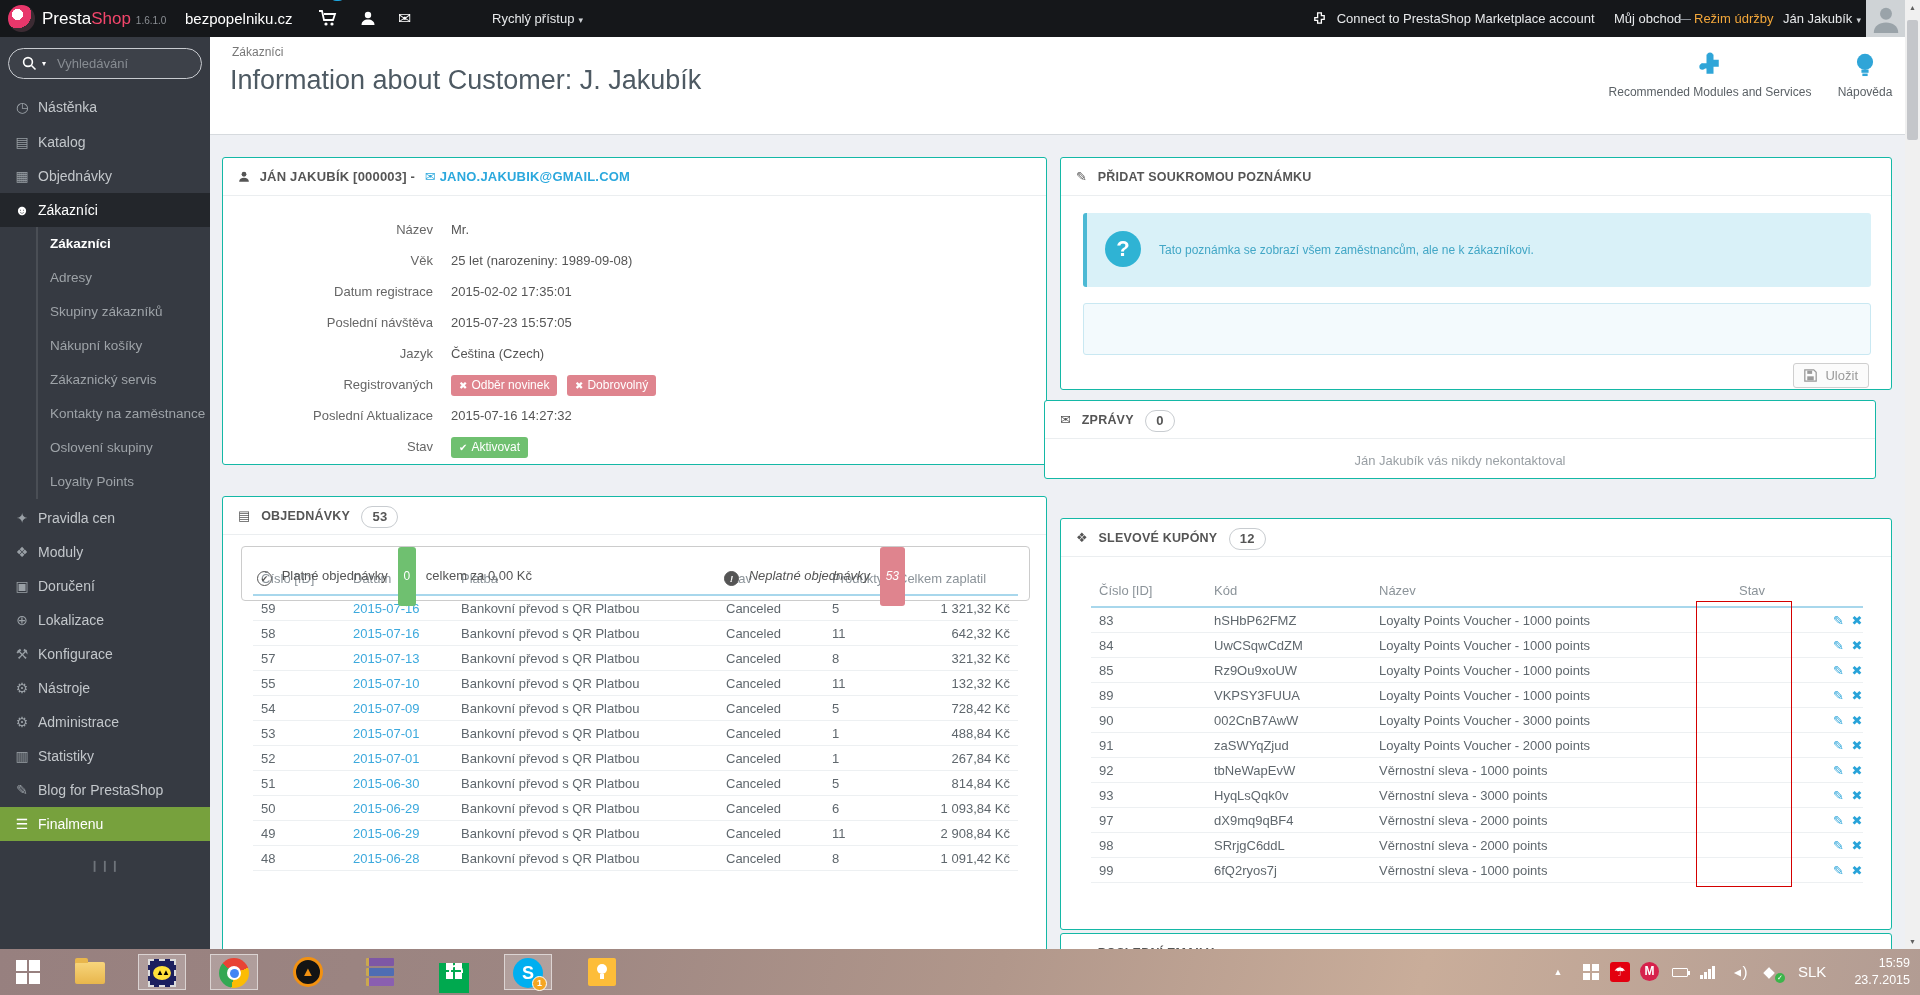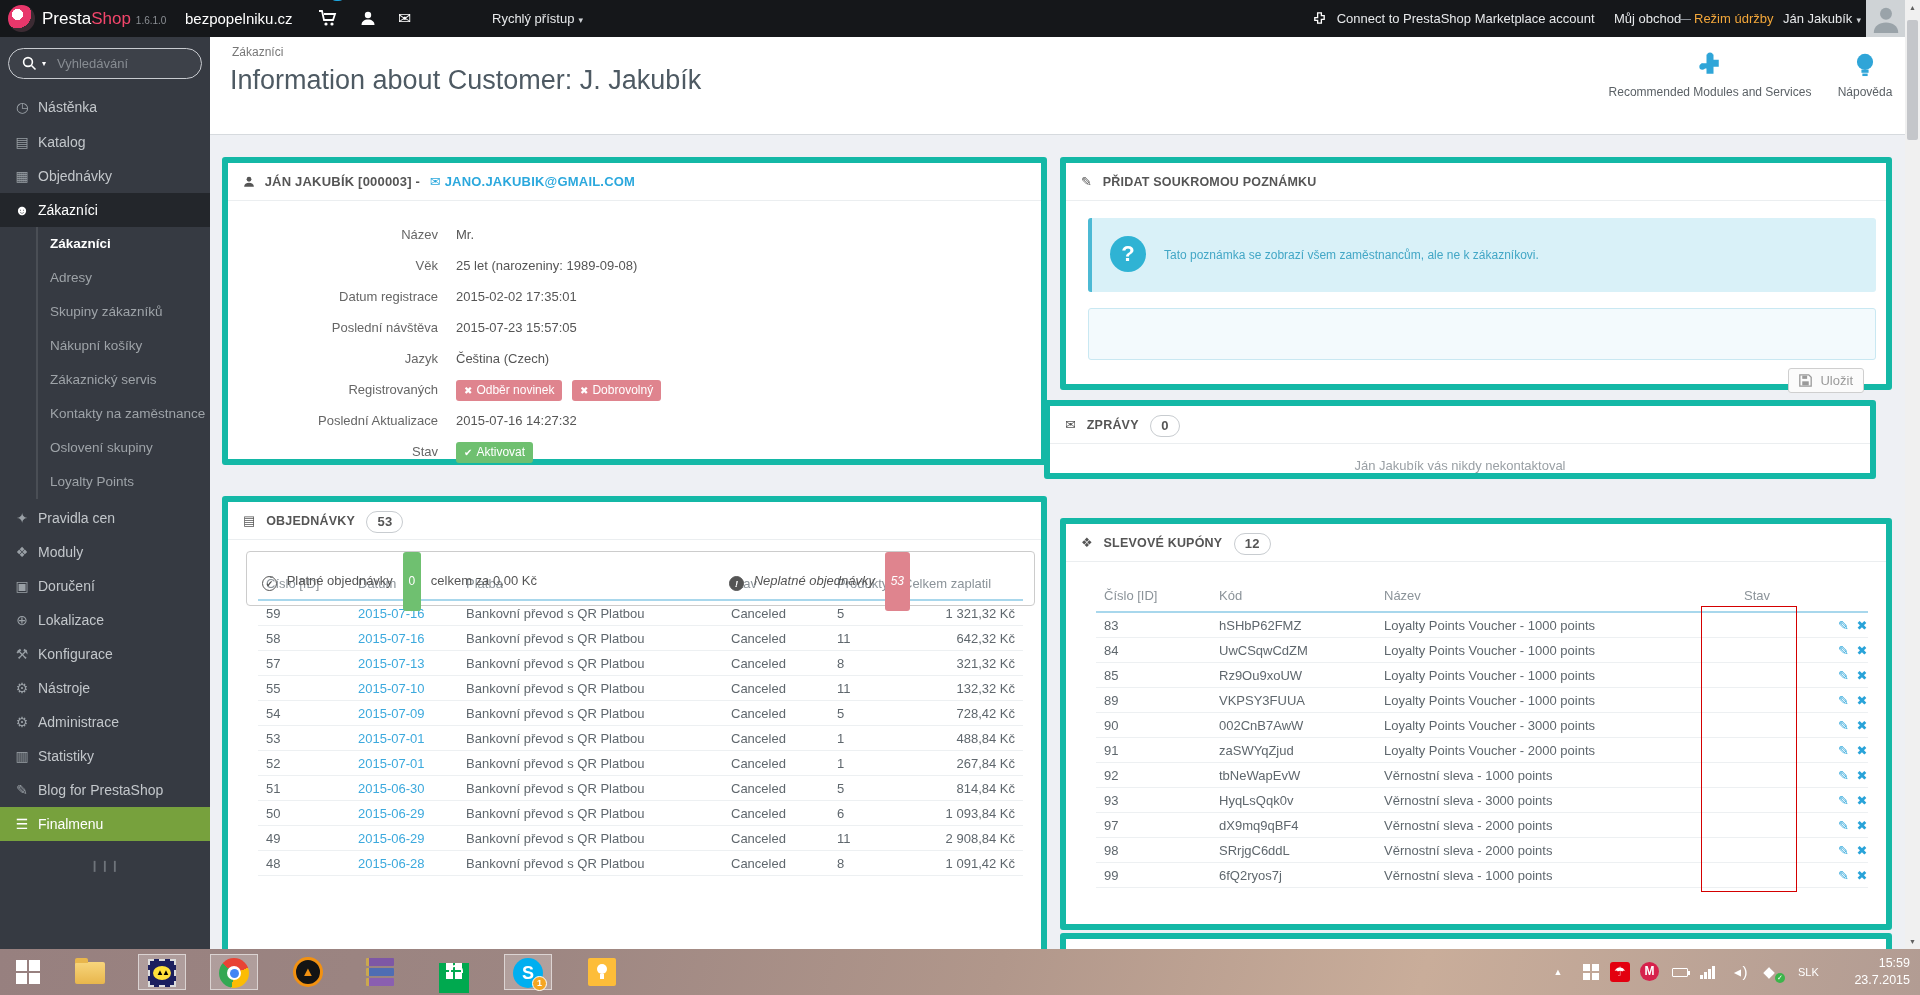--- a/index.html
+++ b/index.html
@@ -49,21 +49,21 @@
   .collapse-btn { position:absolute; left:0; top:822px; width:210px; text-align:center; color:#6e737a; font-size:11px; letter-spacing:1px; cursor:pointer; }
 
   
   #main { position:absolute; left:210px; top:37px; width:1695px; height:912px; background:#eef0f4; overflow:hidden; }
   #pageheader { position:absolute; left:0; top:0; width:1695px; height:98px; background:#fff; border-bottom:1px solid #d6dade; }
   .breadcrumb { position:absolute; left:22px; top:8px; font-size:12px; color:#777; }
   .page-title { position:absolute; left:20px; top:28px; font-size:27px; font-weight:400; color:#4e5a63; }
   .hdr-link { position:absolute; top:14px; text-align:center; font-size:12px; color:#5b6166; cursor:pointer; }
   .hdr-link .hic { display:block; height:34px; }
 
-  .panel { position:absolute; background:#fff; border:6px solid #14b8a6; border-radius:3px; }
+  .panel { position:absolute; background:#fff; border:1px solid #14b8a6; border-radius:3px; }
   .panel-hd { height:38px; line-height:38px; padding:0 15px; font-size:12.5px; font-weight:bold; color:#555;
      border-bottom:1px solid #ebeef0; letter-spacing:.2px; }
   .panel-hd .pic { color:#555; margin-right:7px; font-size:13px; }
   .pill { display:inline-block; min-width:18px; padding:1px 10px; border:1px solid #c8ccd0; border-radius:12px; background:#fff;
      color:#555; font-size:13px; font-weight:bold; text-align:center; line-height:18px; margin-left:8px; vertical-align:middle; }
   .btn { display:inline-block; border:1px solid #c4c9cd; border-radius:3px; background:#fff; color:#555; font-size:13px;
      padding:4px 10px; cursor:pointer; }
   .btn .bic { margin-right:5px; }
   .btn.disabled { color:#9a9a9a; background:#fbfbfb; border-color:#cfcfcf; }
 
@@ -140,21 +140,21 @@
   .battery:after { content:""; position:absolute; right:-3px; top:2px; width:2px; height:4px; background:#fff; }
   .sigbars { position:relative; width:16px; height:13px; margin-top:17px; }
   .sigbars i { position:absolute; bottom:0; width:3px; background:#fff; }
   .sigbars i:nth-child(1){left:0;height:4px;} .sigbars i:nth-child(2){left:4px;height:7px;}
   .sigbars i:nth-child(3){left:8px;height:10px;} .sigbars i:nth-child(4){left:12px;height:13px;}
   .avira { width:20px; height:20px; margin-top:13px; background:#e3000f; border-radius:3px; color:#fff; font-size:13px; line-height:20px; }
   .mcirc { width:19px; height:19px; margin-top:13px; background:#d6224c; border-radius:50%; color:#fff; font-size:12px; font-weight:bold; line-height:19px; }
   .dropbox { position:relative; color:#fff; font-size:15px; line-height:46px; }
   .dropbox .chk { position:absolute; right:-5px; bottom:12px; width:10px; height:10px; background:#3cb54a; border-radius:50%; color:#fff; font-size:7px; line-height:10px; }
   .clock { position:absolute; right:10px; top:6px; text-align:right; color:#fff; font-size:12.5px; line-height:17px; }
-  .langind { position:absolute; top:0; line-height:46px; color:#fff; font-size:11px; }
+  .langind { position:absolute; top:0; line-height:46px; color:#fff; font-size:15px; }
 </style>
 </head>
 <body>
 
 <div id="topbar">
   <span class="logo-circle"></span>
   <span class="item" style="left:42px;">
     <span class="brand-presta">Presta</span><span class="brand-shop">Shop</span><span class="brand-ver">1.6.1.0</span>
   </span>
   <span class="item shopname" style="left:185px;">bezpopelniku.cz</span>

